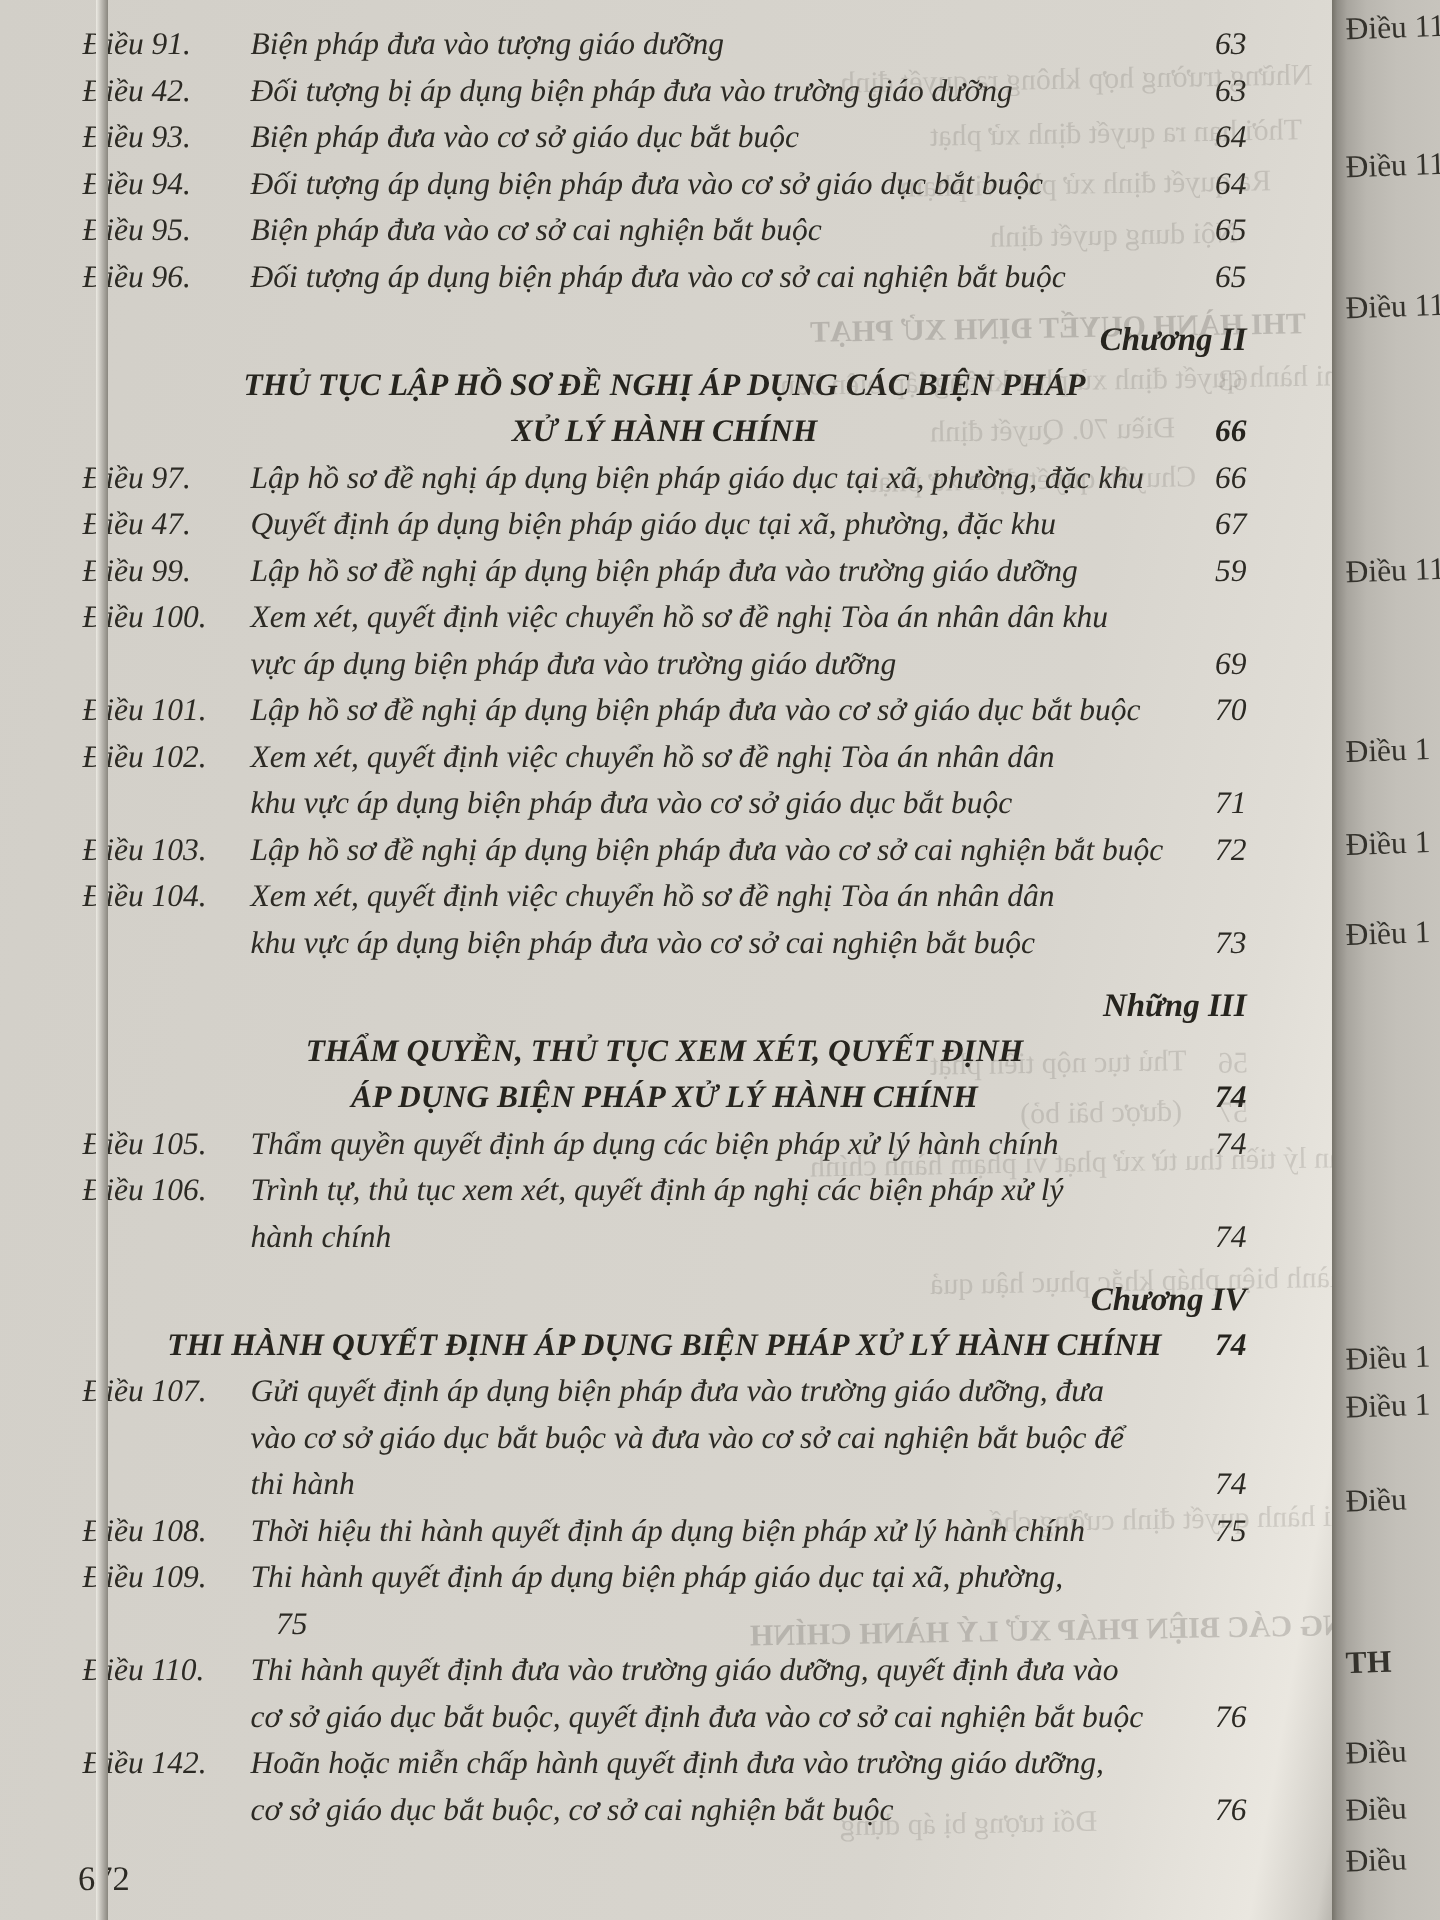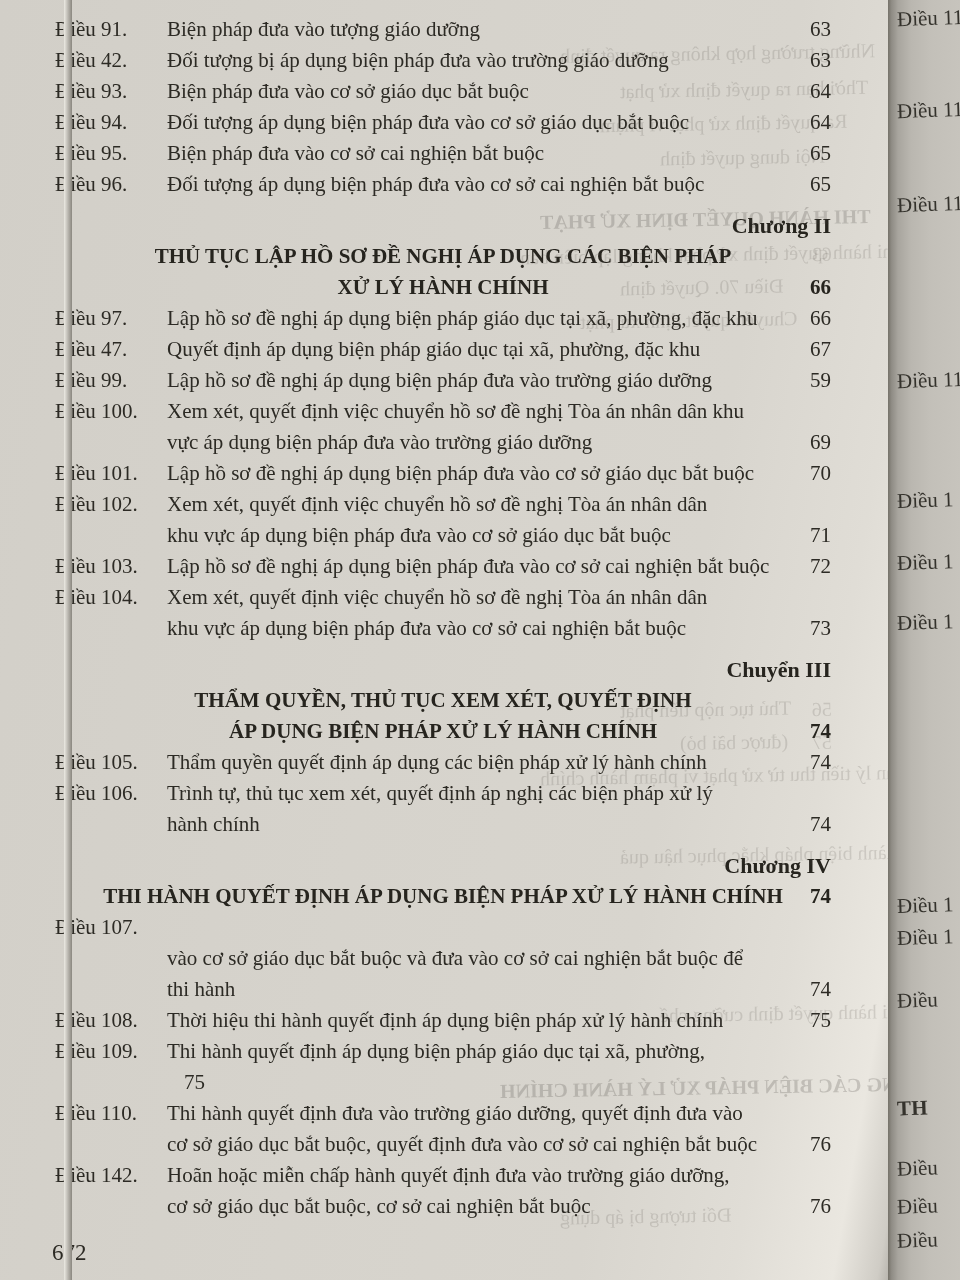--- a/index.html
+++ b/index.html
@@ -33,21 +33,21 @@
   .frag{
     position:absolute;left:9px;white-space:nowrap;
     font-size:21px;color:#34322c;transform:rotate(-2deg);
     line-height:24px;
   }
   .frag.b{font-weight:bold;letter-spacing:.3px;}
 
   
   .toc{
     position:absolute;left:55px;top:14px;width:776px;
-    color:#2c2a24;font-size:21px;
+    color:#2c2a24;font-size:21px;font-style:italic;
   }
   .row{position:relative;display:flex;align-items:baseline;height:31px;line-height:31px;}
   .lbl{flex:0 0 112px;white-space:nowrap;}
   .txt{flex:1 1 auto;white-space:nowrap;overflow:visible;}
   .pg{flex:0 0 38px;text-align:right;white-space:nowrap;}
   .row.cont .lbl{visibility:hidden;}
   .row.chapter{
     display:block;text-align:right;font-weight:bold;
     font-size:22px;color:#26241e;margin-top:10px;
   }
@@ -187,21 +187,21 @@
         <div class="row entry">
           <span class="lbl">Điều 104.</span>
           <span class="txt">Xem xét, quyết định việc chuyển hồ sơ đề nghị Tòa án nhân dân</span>
           <span class="pg"></span>
         </div>
         <div class="row cont">
           <span class="lbl">Điều 000.</span>
           <span class="txt">khu vực áp dụng biện pháp đưa vào cơ sở cai nghiện bắt buộc</span>
           <span class="pg">73</span>
         </div>
-        <div class="row chapter">Chuyển III</div>
+        <div class="row chapter">Những III</div>
         <div class="row chapter-title">
           <span class="ct-text">THẨM QUYỀN, THỦ TỤC XEM XÉT, QUYẾT ĐỊNH</span>
         </div>
         <div class="row chapter-title">
           <span class="ct-text">ÁP DỤNG BIỆN PHÁP XỬ LÝ HÀNH CHÍNH</span>
           <span class="pg">74</span>
         </div>
         <div class="row entry">
           <span class="lbl">Điều 105.</span>
           <span class="txt">Thẩm quyền quyết định áp dụng các biện pháp xử lý hành chính</span>
@@ -217,20 +217,21 @@
           <span class="txt">hành chính</span>
           <span class="pg">74</span>
         </div>
         <div class="row chapter">Chương IV</div>
         <div class="row chapter-title">
           <span class="ct-text">THI HÀNH QUYẾT ĐỊNH ÁP DỤNG BIỆN PHÁP XỬ LÝ HÀNH CHÍNH</span>
           <span class="pg">74</span>
         </div>
         <div class="row entry">
           <span class="lbl">Điều 107.</span>
+          <span class="txt">Gửi quyết định áp dụng biện pháp đưa vào trường giáo dưỡng, đưa</span>
           <span class="pg"></span>
         </div>
         <div class="row cont">
           <span class="lbl">Điều 000.</span>
           <span class="txt">vào cơ sở giáo dục bắt buộc và đưa vào cơ sở cai nghiện bắt buộc để</span>
           <span class="pg"></span>
         </div>
         <div class="row cont">
           <span class="lbl">Điều 000.</span>
           <span class="txt">thi hành</span>

